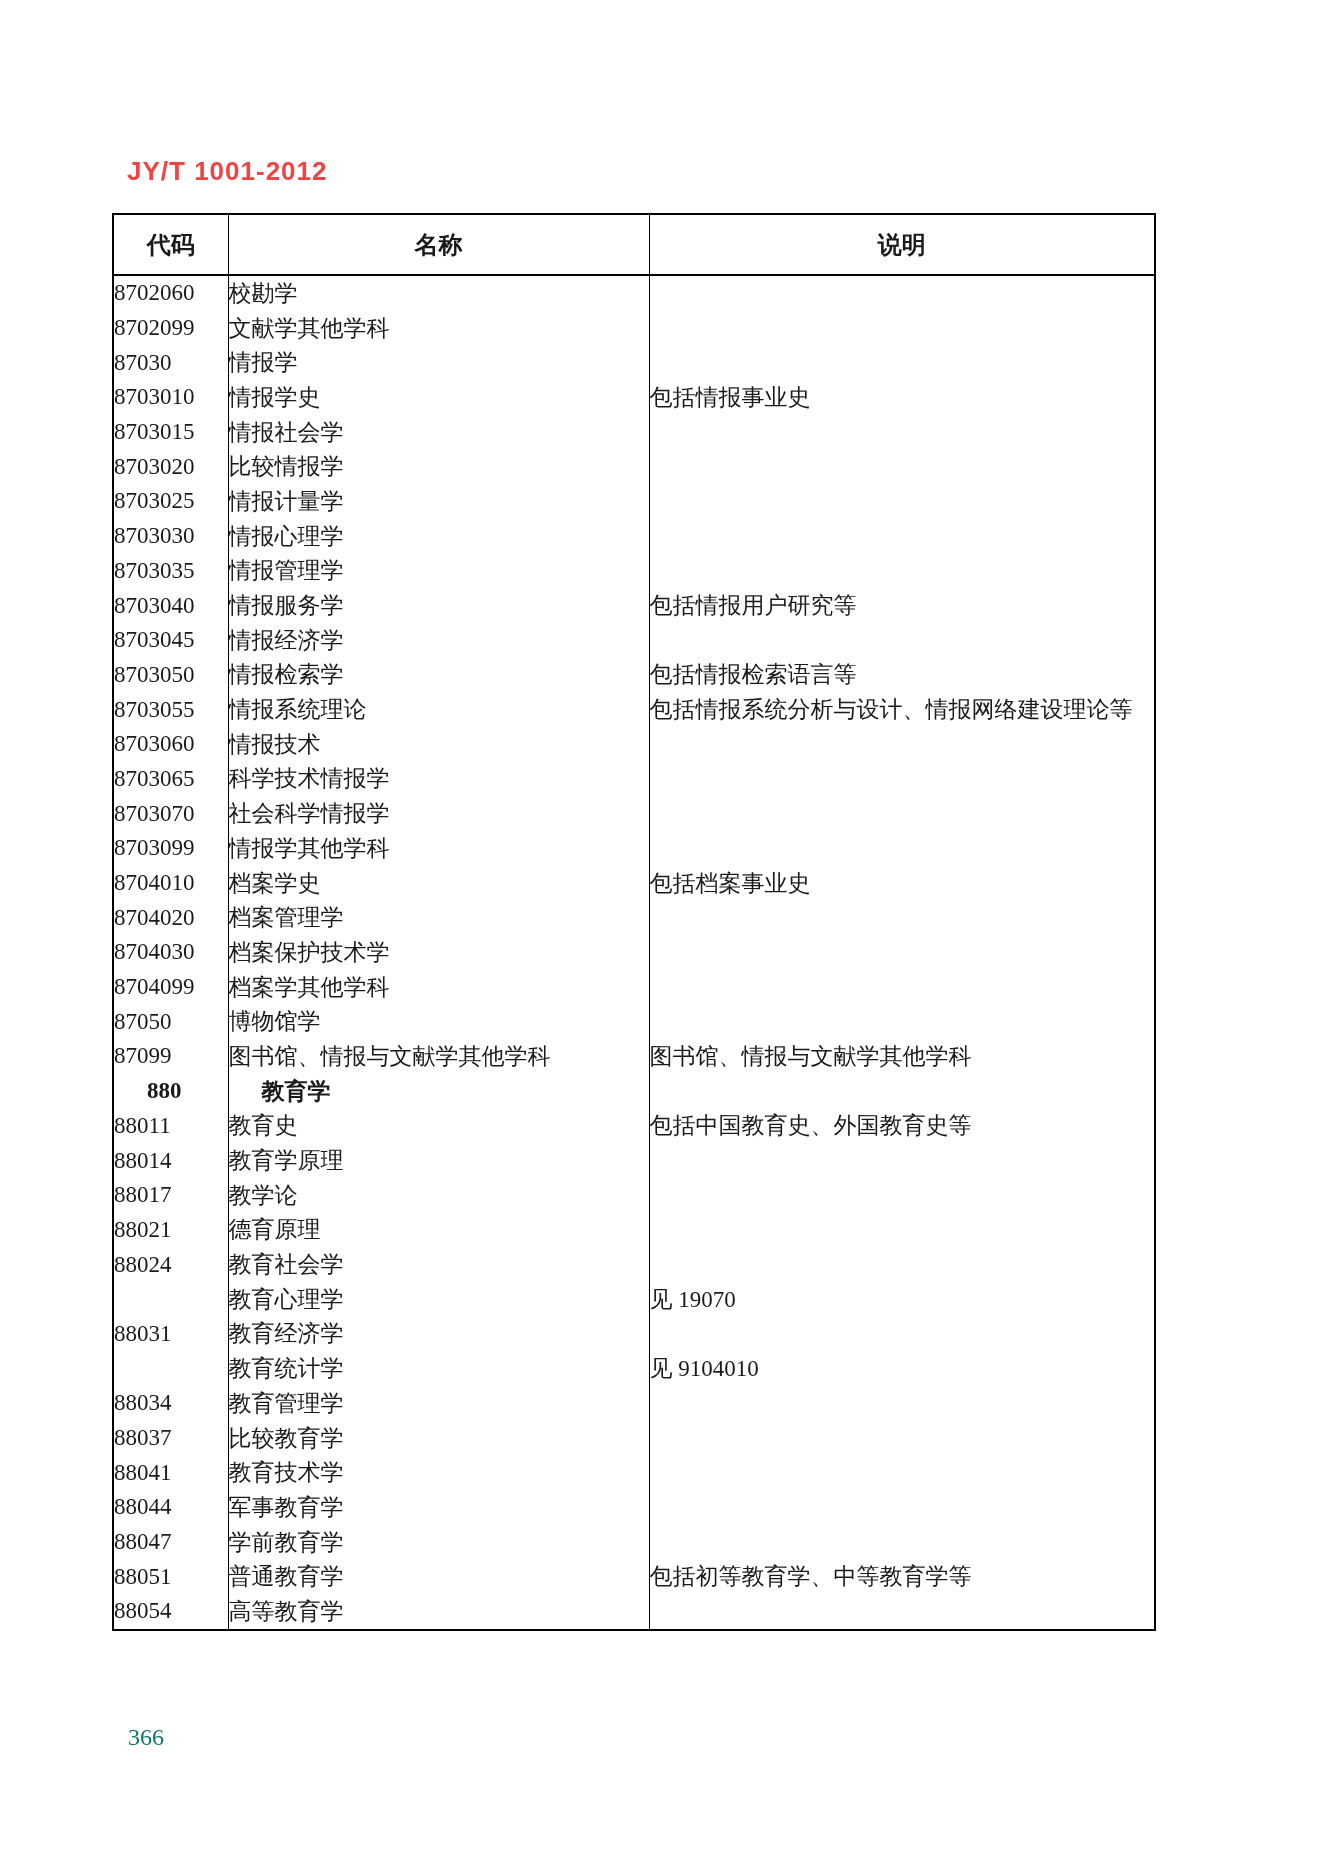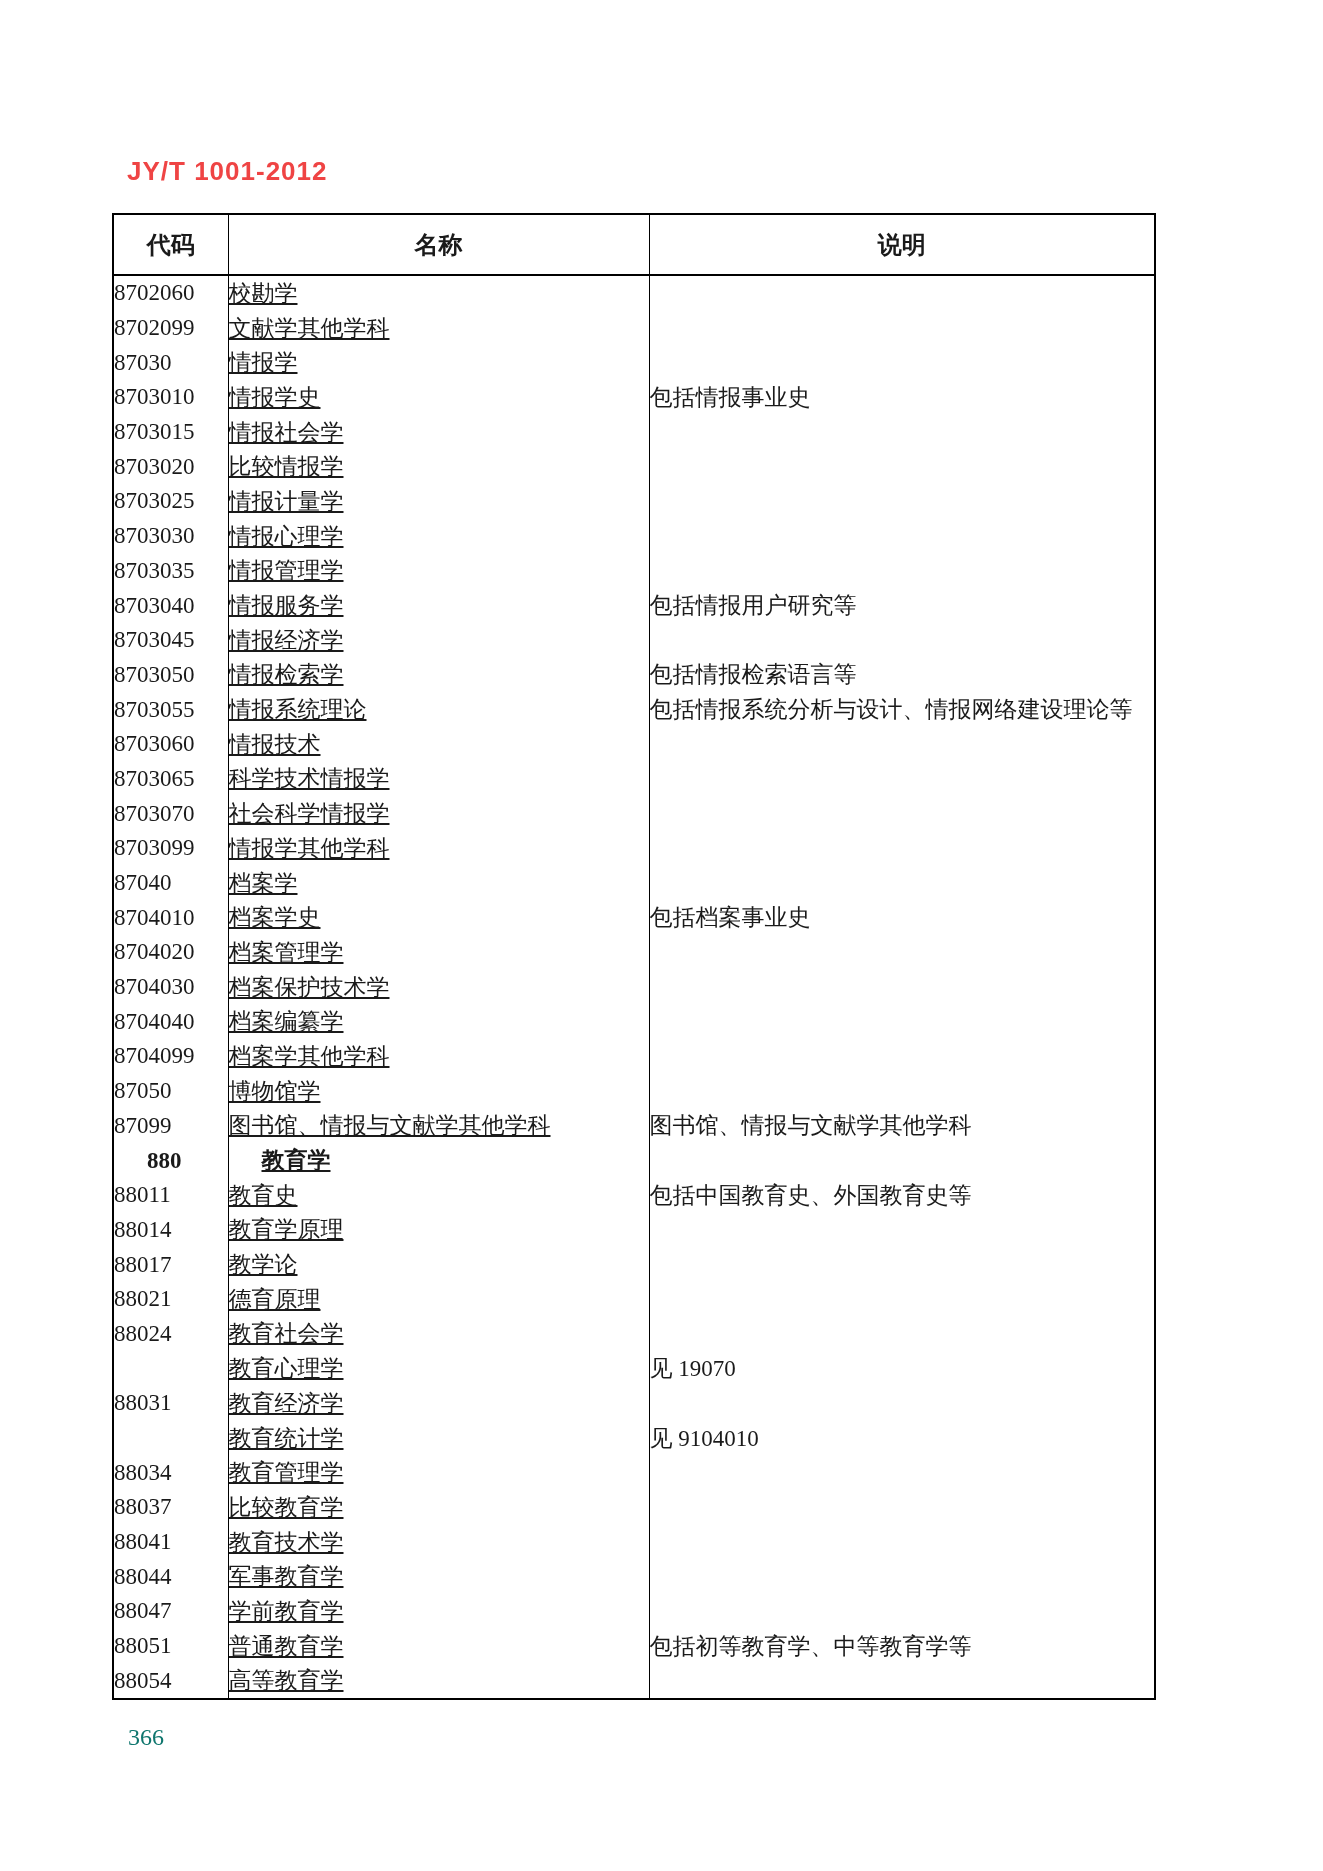--- a/index.html
+++ b/index.html
@@ -24,21 +24,21 @@
     border-bottom:2px solid #000;padding:12px;
   }
   table.class-table td{
     height:34.7px;vertical-align:middle;
     font-size:23px;font-weight:400;
     padding:0;white-space:nowrap;overflow:hidden;
   }
   .col-name,.cell-name{border-left:1px solid #000;}
   .col-desc,.cell-desc{border-left:1px solid #000;}
   td.cell-code{padding-left:14px;}
-  td.cell-name{padding-left:10px;text-decoration:underline;}
+  td.cell-name{padding-left:10px;}
   td.cell-desc{padding-left:9px;}
   tr.bold td{font-weight:700;padding-left:33px;}
   .page-number{
     position:absolute;left:128px;top:1724px;
     font-size:24px;color:#0f766e;
   }
 </style>
 </head>
 <body>
 
@@ -137,45 +137,35 @@
         <td class="cell-code">8703070</td>
         <td class="cell-name">社会科学情报学</td>
         <td class="cell-desc"></td>
       </tr>
       <tr>
         <td class="cell-code">8703099</td>
         <td class="cell-name">情报学其他学科</td>
         <td class="cell-desc"></td>
       </tr>
       <tr>
-        <td class="cell-code">87040</td>
-        <td class="cell-name">档案学</td>
-        <td class="cell-desc"></td>
-      </tr>
-      <tr>
         <td class="cell-code">8704010</td>
         <td class="cell-name">档案学史</td>
         <td class="cell-desc">包括档案事业史</td>
       </tr>
       <tr>
         <td class="cell-code">8704020</td>
         <td class="cell-name">档案管理学</td>
         <td class="cell-desc"></td>
       </tr>
       <tr>
         <td class="cell-code">8704030</td>
         <td class="cell-name">档案保护技术学</td>
         <td class="cell-desc"></td>
       </tr>
       <tr>
-        <td class="cell-code">8704040</td>
-        <td class="cell-name">档案编纂学</td>
-        <td class="cell-desc"></td>
-      </tr>
-      <tr>
         <td class="cell-code">8704099</td>
         <td class="cell-name">档案学其他学科</td>
         <td class="cell-desc"></td>
       </tr>
       <tr>
         <td class="cell-code">87050</td>
         <td class="cell-name">博物馆学</td>
         <td class="cell-desc"></td>
       </tr>
       <tr>

